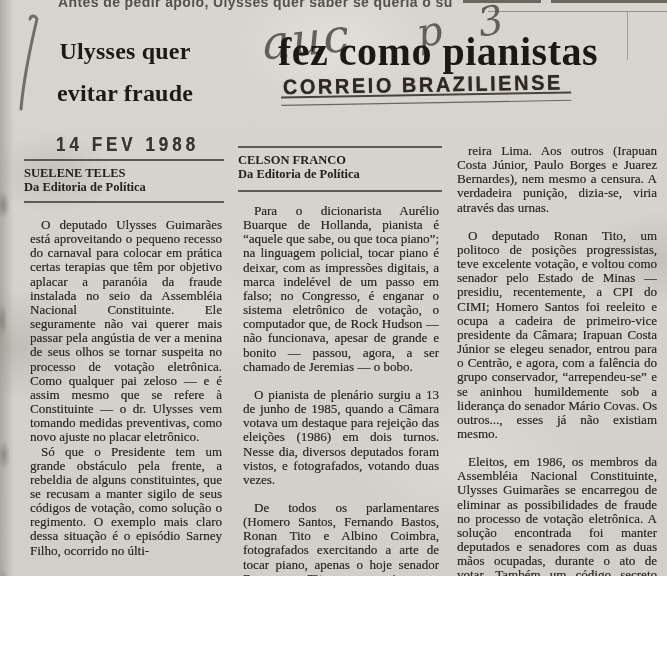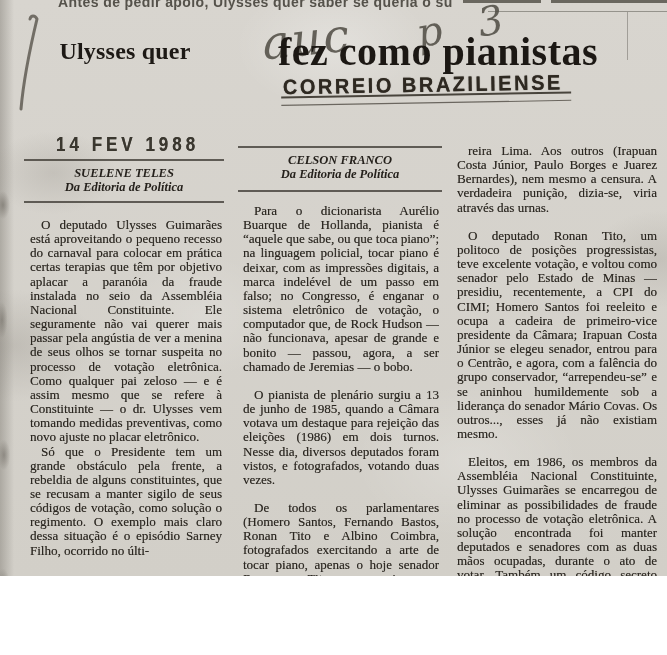--- a/index.html
+++ b/index.html
@@ -41,21 +41,21 @@
     font-size:24px;font-weight:700;color:#1d1915;letter-spacing:.2px;}
   .left-headline span{display:block;line-height:42px;white-space:nowrap;}
   .date-stamp{position:absolute;left:56px;top:135px;font-family:"Liberation Sans",sans-serif;
     font-weight:700;font-size:17px;letter-spacing:4px;color:#3a372f;transform:scaleY(1.15);white-space:nowrap;
     text-shadow:0 0 .6px rgba(58,55,47,.8);}
   .rule{position:absolute;height:0;border-top:2px solid rgba(62,58,51,.78);}
   .rule-l1{left:24px;top:159px;width:200px;}
   .rule-l2{left:24px;top:201px;width:200px;}
   .rule-c1{left:238px;top:146px;width:204px;}
   .rule-c2{left:238px;top:190px;width:204px;}
-  .byline{position:absolute;text-align:center;font-weight:700;color:#25211c;font-size:12.5px;line-height:14px;font-style:italic;}
+  .byline{position:absolute;font-weight:700;color:#25211c;font-size:12.5px;line-height:14px;}
   .byline-left{left:24px;top:166px;width:200px;}
   .byline-mid{left:238px;top:153px;width:204px;}
   
   .body-col{position:absolute;font-size:13px;line-height:14.15px;font-weight:400;color:#2b2721;
     text-align:justify;text-shadow:.2px .2px 0 rgba(43,39,33,.5);}
   .body-col p{margin:0 0 14px 0;text-indent:11px;}
   .left-body{left:30px;top:218px;width:192px;height:437px;overflow:hidden;}
   .left-body p{margin:0;}
   .mid-body{left:243px;top:204px;width:196px;height:451px;overflow:hidden;}
   .right-body{left:457px;top:144px;width:200px;height:511px;overflow:hidden;}
@@ -85,20 +85,21 @@
 
   <svg class="checkmark" width="42" height="102" viewBox="0 0 42 102">
     <path d="M31 7 C 29 3, 25 3, 24 7 M31 7 C 25 32, 18 63, 15 97" fill="none" stroke="rgba(96,92,84,.85)" stroke-width="3" stroke-linecap="round"></path>
   </svg>
   <div class="hw hw-auc">auc</div>
   <div class="hw hw-p3">p 3</div>
 
   <section>
     <h1 class="left-headline">
       <span>Ulysses quer</span>
+      <span>evitar fraude</span>
     </h1>
     <div class="date-stamp">14 FEV 1988</div>
     <div class="rule rule-l1"></div>
     <div class="byline byline-left">
       <div>SUELENE TELES</div>
       <div>Da Editoria de Política</div>
     </div>
     <div class="rule rule-l2"></div>
     <div class="body-col left-body">
         <p>O deputado Ulysses Guimarães está aproveitando o pequeno recesso do carnaval para colocar em prática certas terapias que têm por objetivo aplacar a paranóia da fraude instalada no seio da Assembléia Nacional Constituinte. Ele seguramente não vai querer mais passar pela angústia de ver a menina de seus olhos se tornar suspeita no processo de votação eletrônica. Como qualquer pai zeloso — e é assim mesmo que se refere à Constituinte — o dr. Ulysses vem tomando medidas preventivas, como novo ajuste no placar eletrônico.</p>

